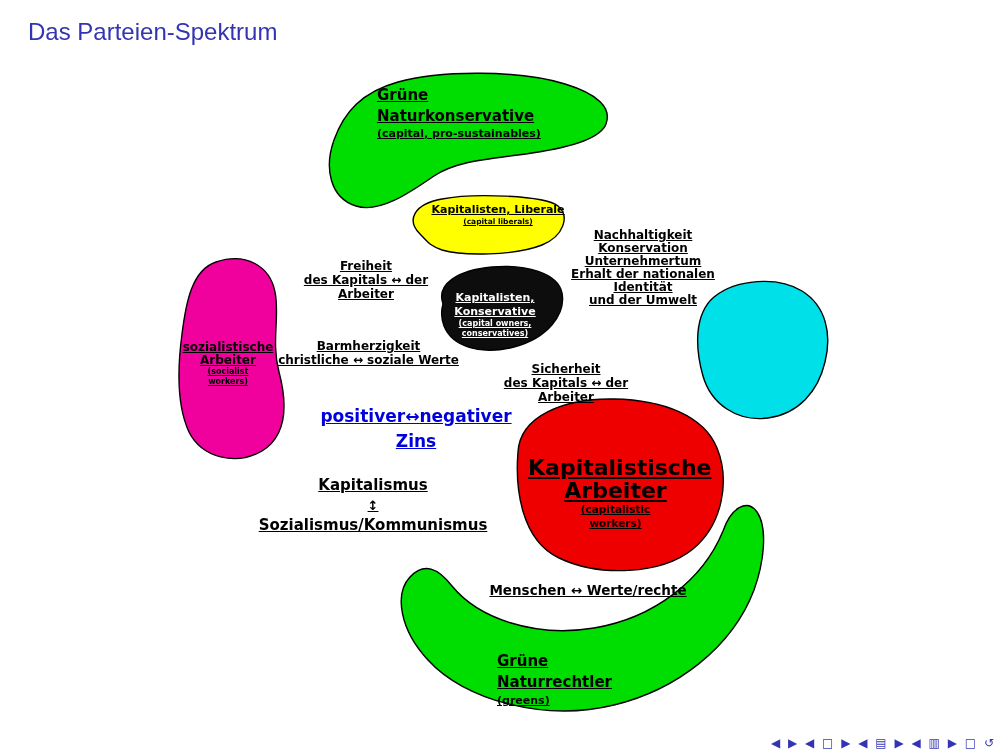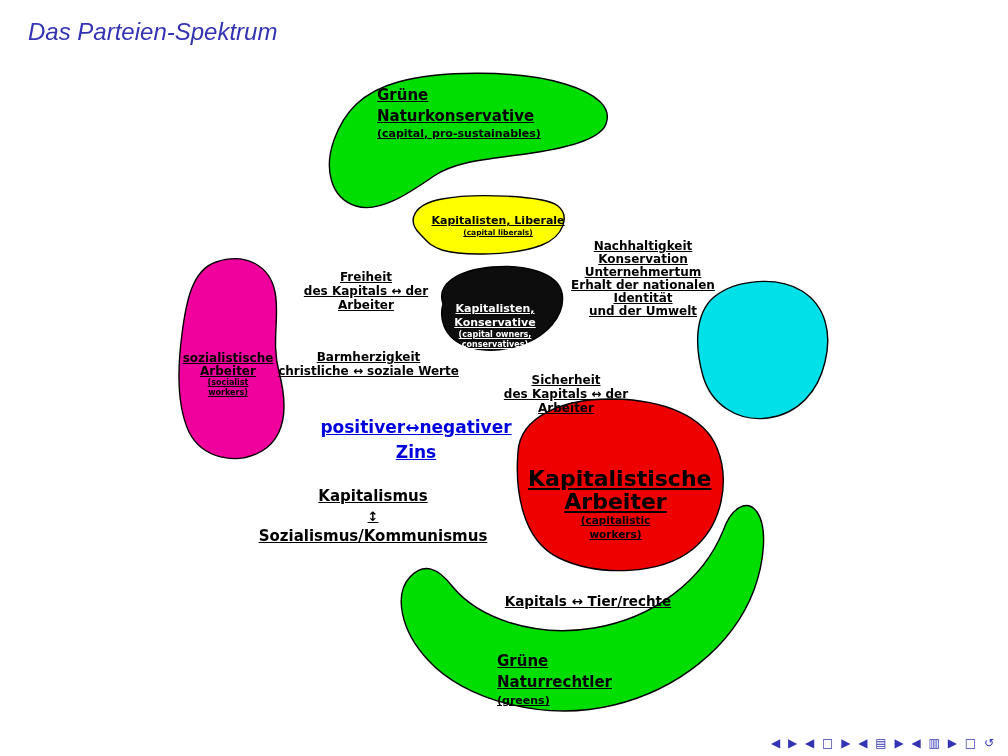--- a/index.html
+++ b/index.html
@@ -1,23 +1,23 @@
 <!DOCTYPE html>
 <html><head>
 <meta charset="utf-8">
 <style>
   html,body{margin:0;padding:0;background:#fff;}
   #slide{position:relative;width:1008px;height:756px;background:#ffffff;overflow:hidden;
          font-family:"DejaVu Sans",sans-serif;color:#000;}
   #slide-title{position:absolute;left:28px;top:18px;margin:0;font-size:24px;font-weight:normal;
-         font-family:"Liberation Sans",sans-serif;font-style:italic;}
+         font-family:"Liberation Sans",sans-serif;}
   #diagram{position:absolute;left:0;top:0;}
   #diagram path{stroke:#000;stroke-width:1.4;}
   .lbl{position:absolute;font-weight:bold;color:#000;text-decoration:underline;}
-  .ctr{text-align:center;margin-top:11px;}
+  .ctr{text-align:center;}
   .t15{font-size:15px;line-height:21px;}
   .t12{font-size:12px;line-height:14px;}
   .t12t{font-size:12px;line-height:13px;}
   .t11{font-size:11px;line-height:14px;}
   .t11s{font-size:11px;line-height:16px;}
   .t10{font-size:10.5px;line-height:14px;}
   .t8{font-size:8px;line-height:10px;}
   .t7{font-size:7.5px;line-height:9px;}
   .t17{font-size:22px;line-height:23px;}
 
@@ -124,17 +124,17 @@
     <div class="axis-main">Kapitalismus</div>
     <div class="axis-arrow">↕</div>
     <div class="axis-main">Sozialismus/Kommunismus</div>
   </div>
 
   <div class="lbl ctr" id="lbl-zins" style="color: rgb(0, 0, 221);">
     <div>positiver↔negativer</div>
     <div>Zins</div>
   </div>
 
-  <div class="lbl ctr" id="lbl-menschen">Kapitals ↔ Tier/rechte</div>
+  <div class="lbl ctr" id="lbl-menschen">Menschen ↔ Werte/rechte</div>
 
   <div id="nav-symbols" style="color: rgb(51, 51, 179);">◀ ▶ ◀ □ ▶ ◀ ▤ ▶ ◀ ▥ ▶ □ ↺</div>
 
 </div>
 
 </body></html>

